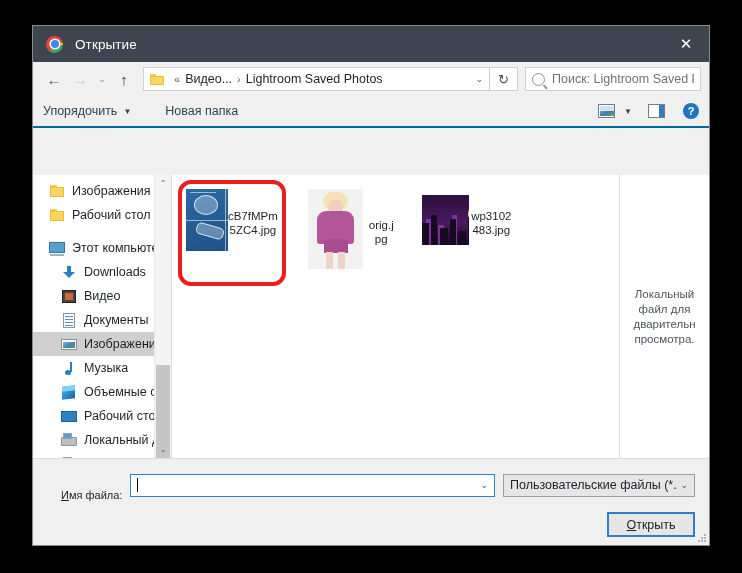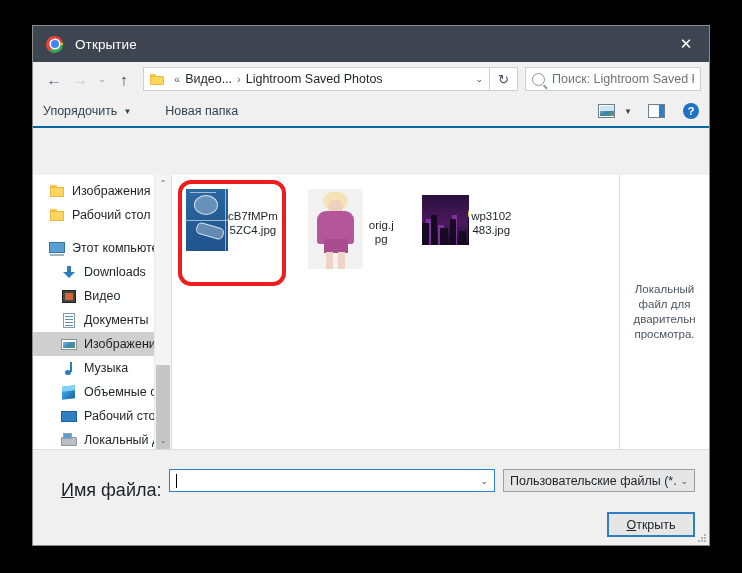--- a/index.html
+++ b/index.html
@@ -138,21 +138,21 @@
     border:4px solid #ee1c1c;border-radius:13px;box-sizing:border-box;pointer-events:none;
   }
   .tile-wrap{position:relative;}
   
   .preview{width:90px;flex:0 0 auto;border-left:1px solid #dcdcdc;display:flex;align-items:center;
     justify-content:center;background:#fff;padding:0 4px;box-sizing:border-box;}
   .preview-text{font-size:11.5px;color:#4b5560;text-align:center;line-height:15px;white-space:nowrap;}
   
   .footer{flex:0 0 auto;background:#f0f0f0;border-top:1px solid #dcdcdc;padding:10px 14px 8px 14px;position:relative;}
   .row1{display:flex;align-items:center;gap:8px;}
-  .fn-label{font-size:18px;color:#1b2228;margin-left:14px;margin-top:20px;}
+  .fn-label{font-size:11px;color:#1b2228;margin-left:14px;margin-top:20px;}
   .fn-label u{text-decoration:underline;}
   .fn-input{flex:1 1 auto;height:23px;background:#fff;border:1px solid #2f7fc4;display:flex;align-items:center;
     padding:0 6px;box-sizing:border-box;min-width:0;}
   .caret{width:1px;height:14px;background:#000;}
   .fn-caret{margin-left:auto;color:#4a5560;font-size:9px;}
   .type-select{width:192px;height:23px;background:#e6e6e6;border:1px solid #9e9e9e;box-sizing:border-box;
     display:flex;align-items:center;padding:0 6px;flex:0 0 auto;}
   .type-text{font-size:12.5px;color:#1b2228;white-space:nowrap;overflow:hidden;flex:1 1 auto;}
   .type-caret{color:#4a5560;font-size:9px;margin-left:4px;}
   .row2{display:flex;justify-content:flex-end;gap:12px;margin-top:11px;}

